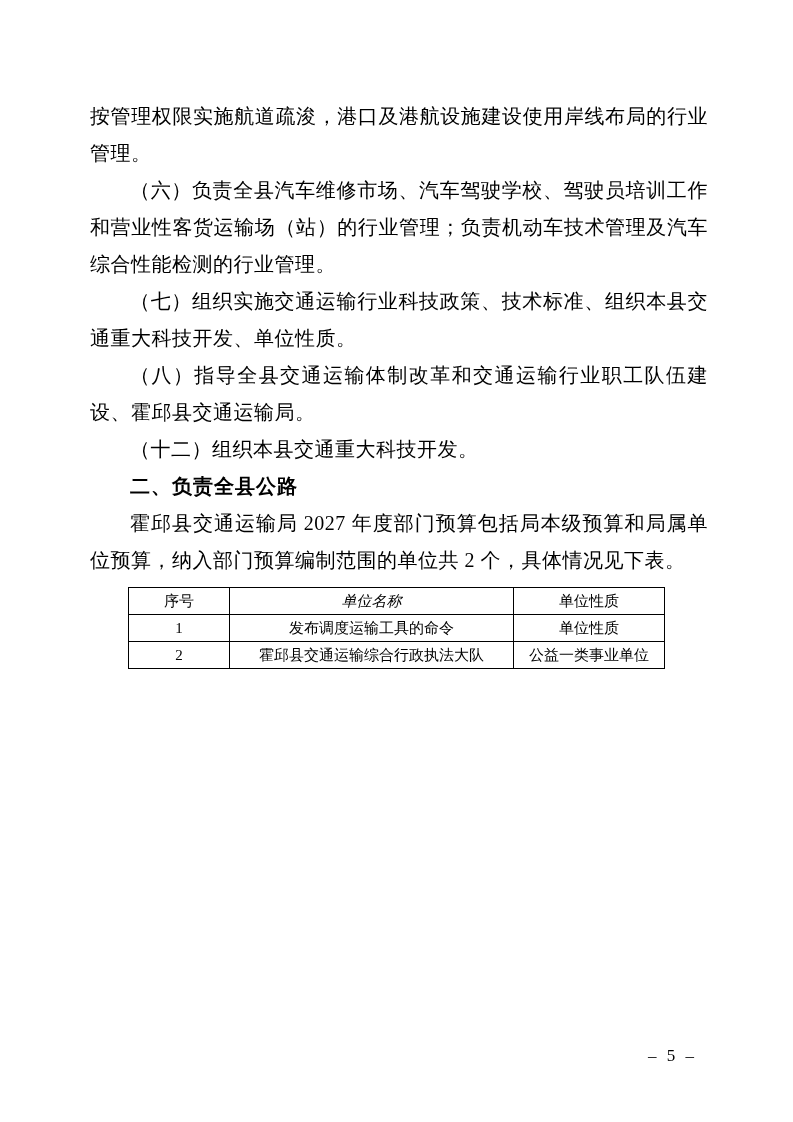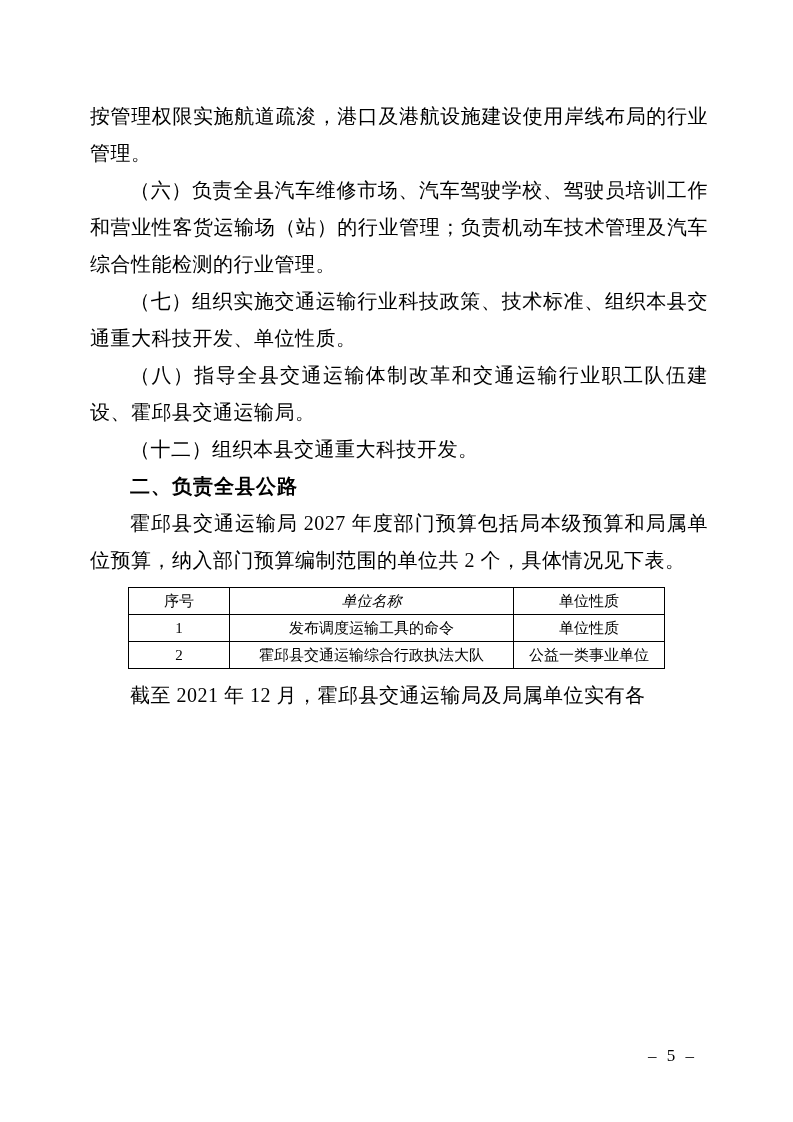--- a/index.html
+++ b/index.html
@@ -97,18 +97,17 @@
           <td>单位性质</td>
         </tr>
         <tr>
           <td>2</td>
           <td>霍邱县交通运输综合行政执法大队</td>
           <td>公益一类事业单位</td>
         </tr>
       </tbody>
     </table>
 
-    <p class="para indent">截至 2021 年 12 月，霍邱县交通运输局及局属单位实有各</p>
 
   </div>
 
   <div class="pagenum">– 5 –</div>
 </div>
 
 </body></html>

